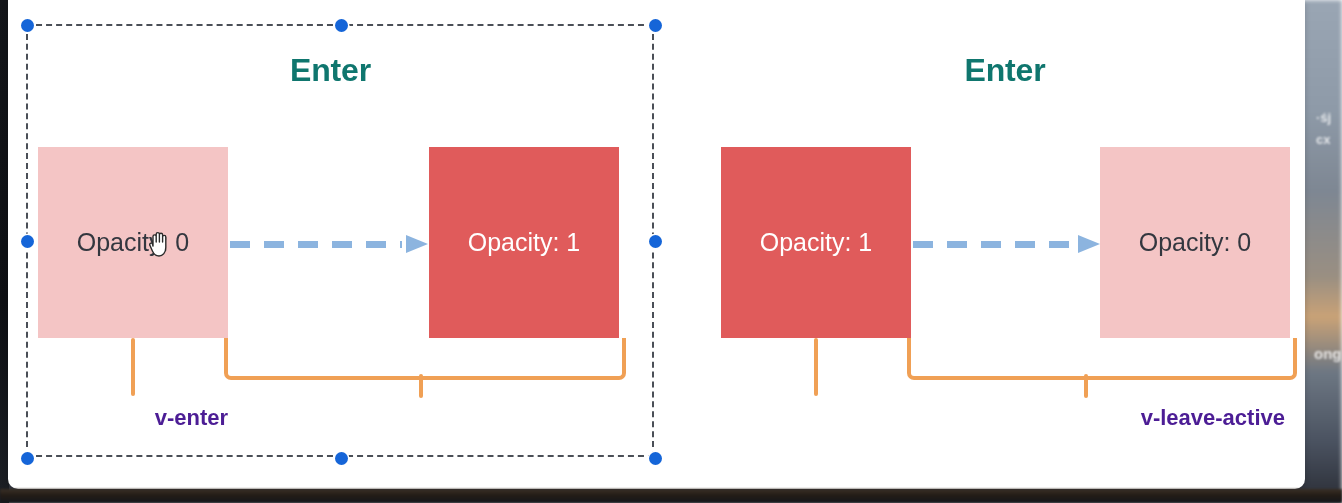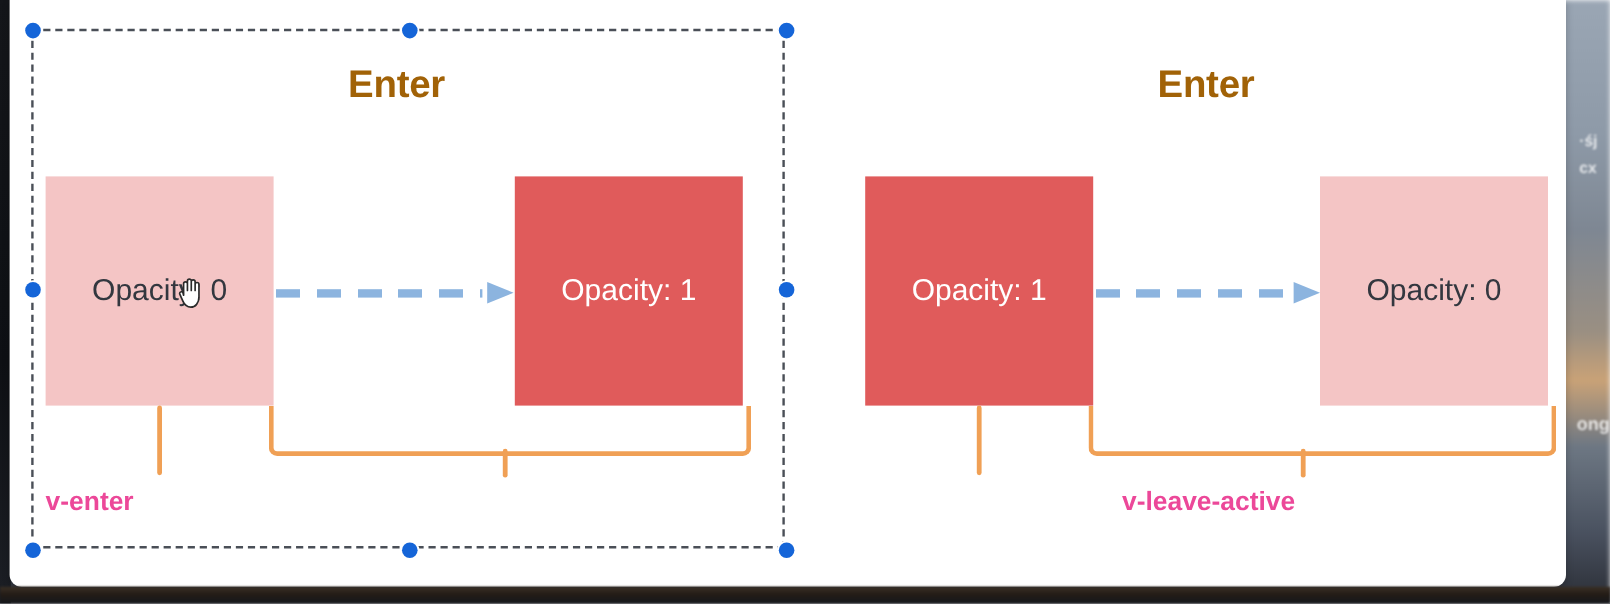--- a/index.html
+++ b/index.html
@@ -63,21 +63,21 @@
 
   
   .panel { position: absolute; top: 0; height: 489px; }
   .panel-title {
     position: absolute;
     top: 52px;
     width: 100%;
     text-align: center;
     font-size: 32px;
     font-weight: bold;
-    color: #a16207;
+    color: #0f766e;
     letter-spacing: -0.2px;
   }
 
   
   .box {
     position: absolute;
     top: 147px;
     width: 190px;
     height: 191px;
     display: flex;
@@ -117,24 +117,24 @@
   }
   .bracket {
     position: absolute;
     border-left: 4px solid #f0a055;
     border-right: 4px solid #f0a055;
     border-bottom: 4px solid #f0a055;
     border-radius: 0 0 7px 7px;
   }
   .caption {
     position: absolute;
-    text-align: left;
+    text-align: right;
     font-size: 22px;
     font-weight: bold;
-    color: #ec4899;
+    color: #4c1d95;
     white-space: nowrap;
   }
 
   
   .marquee {
     position: absolute;
     left: 26px; top: 24px;
     width: 628px; height: 433px;
     border: 2px dashed #4a4f57;
     box-sizing: border-box;
@@ -207,21 +207,21 @@
   </div>
 
   <div class="box light" style="left:1100px;">
     <span>Opacity: 0</span>
   </div>
 
   <div class="tick" style="left:814px;top:338px;height:58px;"></div>
 
   <div class="bracket" style="left:907px;top:338px;width:382px;height:38px;"></div>
   <div class="tick" style="left:1084px;top:374px;height:24px;"></div>
-  <div class="caption" style="left:935px;top:405px;width:380px;">v-leave-active</div>
+  <div class="caption" style="left:905px;top:405px;width:380px;">v-leave-active</div>
 
   <div class="marquee">
     <div class="handle" style="left:0;   top:0;"></div>
     <div class="handle" style="left:314px;top:0;"></div>
     <div class="handle" style="left:628px;top:0;"></div>
     <div class="handle" style="left:0;   top:216px;"></div>
     <div class="handle" style="left:628px;top:216px;"></div>
     <div class="handle" style="left:0;   top:433px;"></div>
     <div class="handle" style="left:314px;top:433px;"></div>
     <div class="handle" style="left:628px;top:433px;"></div>

